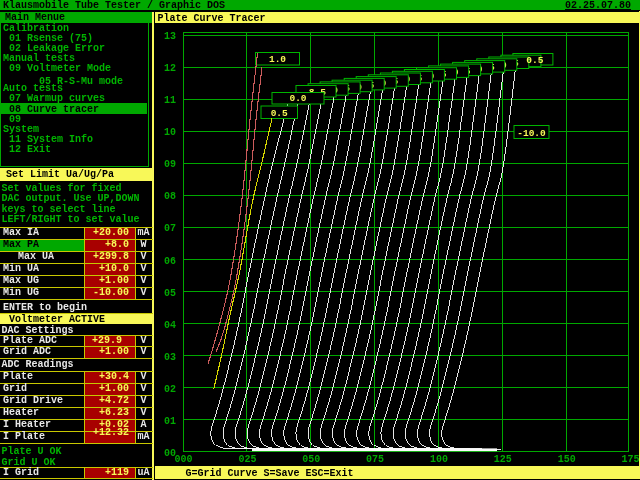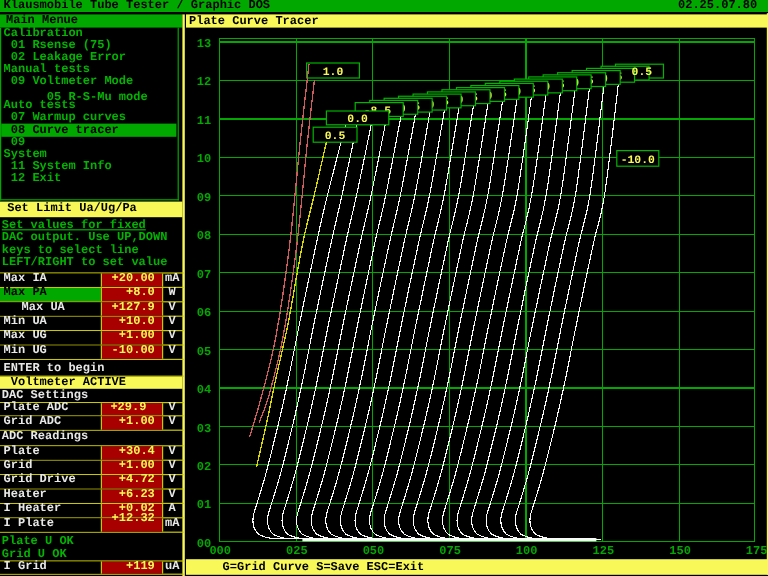--- a/index.html
+++ b/index.html
@@ -3,21 +3,21 @@
 <style>
 html,body{margin:0;padding:0;width:640px;height:480px;background:#000;overflow:hidden;}
 *{box-sizing:border-box;}
 .t{position:absolute;font-family:"Liberation Mono",monospace;font-size:10px;font-weight:bold;line-height:10px;white-space:pre;}
 .g{font-family:"Liberation Mono",monospace;font-size:10px;font-weight:bold;fill:#00a800;}
 .y{font-family:"Liberation Mono",monospace;font-size:9.5px;font-weight:bold;fill:#f8f858;}
 </style></head>
 <body>
 <div style="position:absolute;left:0;top:0;width:640px;height:10px;background:#00a800;"></div>
 <div class="t" style="left:3px;top:1px;color:#000;">Klausmobile Tube Tester / Graphic DOS</div>
-<div class="t" style="left:565px;top:1px;color:#000;">02.25.07.80</div>
+<div class="t" style="left:565px;top:1px;color:#000;text-decoration:underline;">02.25.07.80</div>
 <div style="position:absolute;left:0;top:11.5px;width:151.5px;height:11px;background:#00a800;"></div>
 <div class="t" style="left:5px;top:13px;color:#000;">Main Menue</div>
 <div style="position:absolute;left:154.5px;top:12px;width:485.5px;height:10.6px;background:#f8f858;"></div>
 <div class="t" style="left:157.5px;top:13.5px;color:#000;">Plate Curve Tracer</div>
 <div style="position:absolute;left:0;top:22.5px;width:149px;height:144.5px;border:1px solid #00a800;border-top:none;"></div>
 <div class="t" style="left:3px;top:23.6px;color:#00b400;">Calibration</div>
 <div class="t" style="left:3px;top:33.7px;color:#00b400;"> 01 Rsense (75)</div>
 <div class="t" style="left:3px;top:43.8px;color:#00b400;"> 02 Leakage Error</div>
 <div class="t" style="left:3px;top:54.0px;color:#00b400;">Manual tests</div>
 <div class="t" style="left:3px;top:64.1px;color:#00b400;"> 09 Voltmeter Mode</div>
@@ -26,21 +26,21 @@
 <div class="t" style="left:3px;top:94.4px;color:#00b400;"> 07 Warmup curves</div>
 <div style="position:absolute;left:1px;top:103.4px;width:146px;height:10.4px;background:#00a800;"></div>
 <div class="t" style="left:3px;top:104.6px;color:#000;"> 08 Curve tracer</div>
 <div class="t" style="left:3px;top:114.7px;color:#00b400;"> 09</div>
 <div class="t" style="left:3px;top:124.8px;color:#00b400;">System</div>
 <div class="t" style="left:3px;top:134.9px;color:#00b400;"> 11 System Info</div>
 <div class="t" style="left:3px;top:145.0px;color:#00b400;"> 12 Exit</div>
 <div style="position:absolute;left:151.5px;top:11.5px;width:2.5px;height:468.5px;background:#f8f858;"></div>
 <div style="position:absolute;left:0;top:167.5px;width:151.5px;height:13px;background:#f8f858;"></div>
 <div class="t" style="left:6px;top:169.5px;color:#000;">Set Limit Ua/Ug/Pa</div>
-<div class="t" style="left:1.5px;top:183.5px;color:#00b400;text-decoration:underline;">Set values for fixed</div>
+<div class="t" style="left:1.5px;top:183.5px;color:#00b400;">Set values for fixed</div>
 <div class="t" style="left:1.5px;top:194.1px;color:#00b400;">DAC output. Use UP,DOWN</div>
 <div class="t" style="left:1.5px;top:204.7px;color:#00b400;">keys to select line</div>
 <div class="t" style="left:1.5px;top:215.3px;color:#00b400;">LEFT/RIGHT to set value</div>
 <div style="position:absolute;left:0;top:226.5px;width:153px;height:1px;background:#c8c800;"></div>
 <div style="position:absolute;left:0;top:238.6px;width:153px;height:1px;background:#c8c800;"></div>
 <div style="position:absolute;left:0;top:250.7px;width:153px;height:1px;background:#c8c800;"></div>
 <div style="position:absolute;left:0;top:262.7px;width:153px;height:1px;background:#c8c800;"></div>
 <div style="position:absolute;left:0;top:274.8px;width:153px;height:1px;background:#c8c800;"></div>
 <div style="position:absolute;left:0;top:286.9px;width:153px;height:1px;background:#c8c800;"></div>
 <div style="position:absolute;left:0;top:299.0px;width:153px;height:1px;background:#c8c800;"></div>
@@ -56,21 +56,21 @@
 <div style="position:absolute;left:84px;top:239.6px;width:1px;height:11.1px;background:#c8c800;"></div>
 <div style="position:absolute;left:135px;top:239.6px;width:1px;height:11.1px;background:#c8c800;"></div>
 <div class="t" style="left:3px;top:240.1px;color:#000;">Max PA</div>
 <div class="t" style="left:85px;top:240.1px;width:44px;text-align:right;color:#f8f858;">+8.0</div>
 <div class="t" style="left:136px;top:240.1px;width:15px;text-align:center;color:#e8e8e8;">W</div>
 <div style="position:absolute;left:0;top:251.7px;width:84px;height:11.1px;background:#000;"></div>
 <div style="position:absolute;left:85px;top:251.7px;width:50px;height:11.1px;background:#a80000;"></div>
 <div style="position:absolute;left:84px;top:251.7px;width:1px;height:11.1px;background:#c8c800;"></div>
 <div style="position:absolute;left:135px;top:251.7px;width:1px;height:11.1px;background:#c8c800;"></div>
 <div class="t" style="left:3px;top:252.2px;color:#e8e8e8;padding-left:15px;">Max UA</div>
-<div class="t" style="left:85px;top:252.2px;width:44px;text-align:right;color:#f8f858;">+127.9</div>
+<div class="t" style="left:85px;top:252.2px;width:44px;text-align:right;color:#f8f858;">+299.8</div>
 <div class="t" style="left:136px;top:252.2px;width:15px;text-align:center;color:#e8e8e8;">V</div>
 <div style="position:absolute;left:0;top:263.7px;width:84px;height:11.1px;background:#000;"></div>
 <div style="position:absolute;left:85px;top:263.7px;width:50px;height:11.1px;background:#a80000;"></div>
 <div style="position:absolute;left:84px;top:263.7px;width:1px;height:11.1px;background:#c8c800;"></div>
 <div style="position:absolute;left:135px;top:263.7px;width:1px;height:11.1px;background:#c8c800;"></div>
 <div class="t" style="left:3px;top:264.3px;color:#e8e8e8;">Min UA</div>
 <div class="t" style="left:85px;top:264.3px;width:44px;text-align:right;color:#f8f858;">+10.0</div>
 <div class="t" style="left:136px;top:264.3px;width:15px;text-align:center;color:#e8e8e8;">V</div>
 <div style="position:absolute;left:0;top:275.8px;width:84px;height:11.1px;background:#000;"></div>
 <div style="position:absolute;left:85px;top:275.8px;width:50px;height:11.1px;background:#a80000;"></div>

